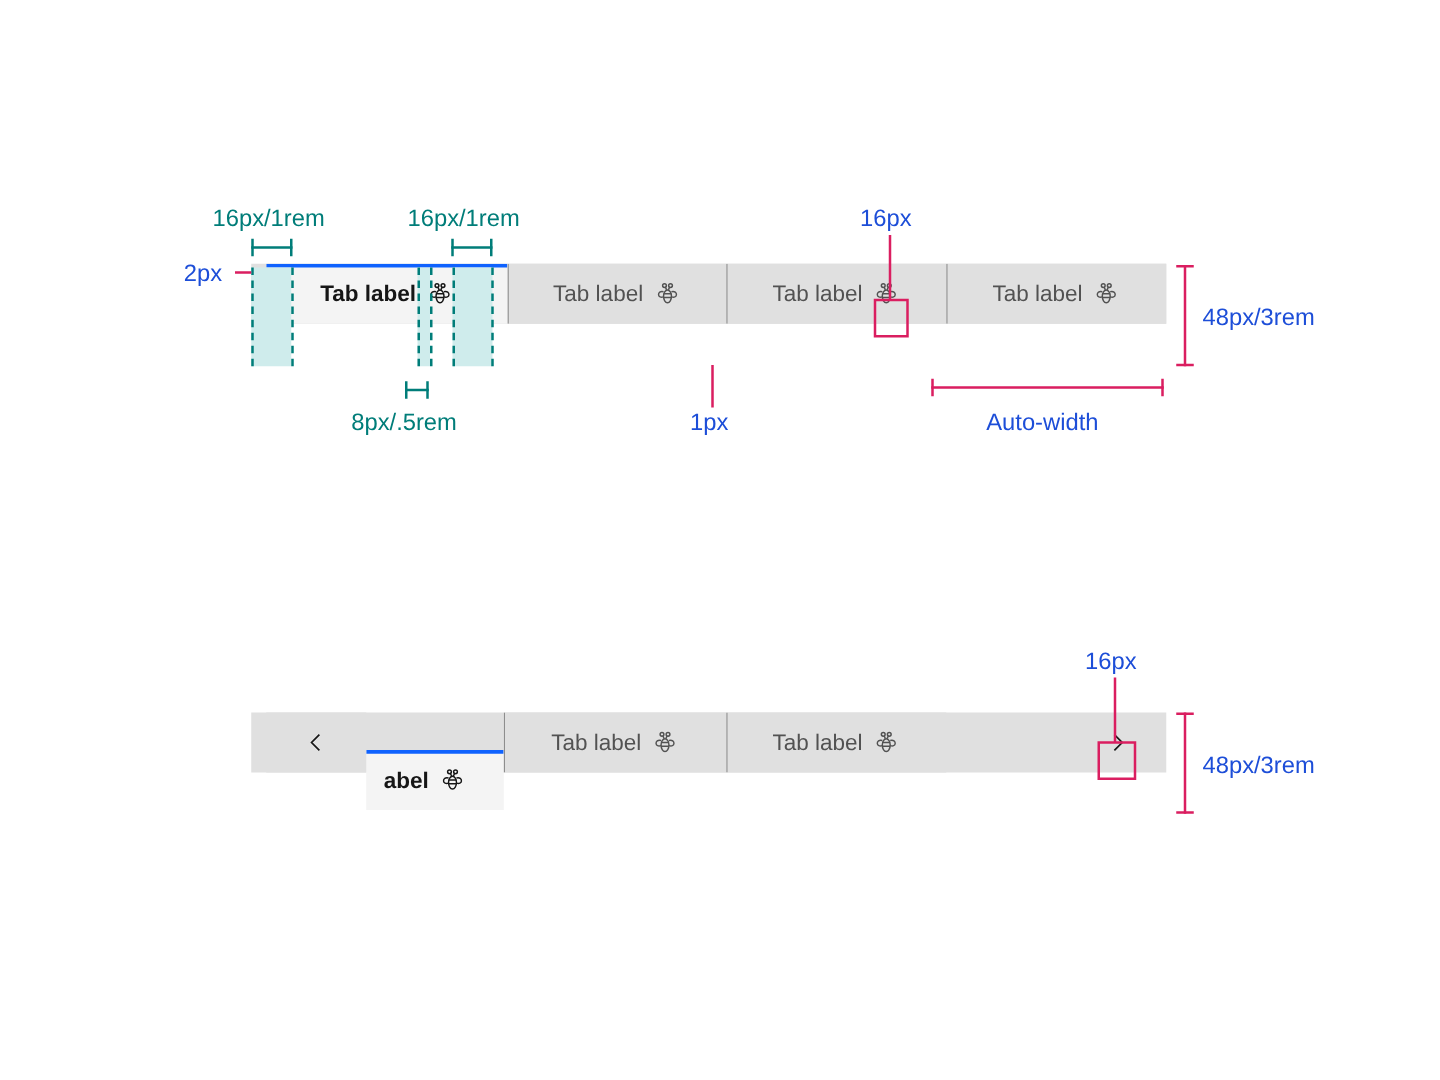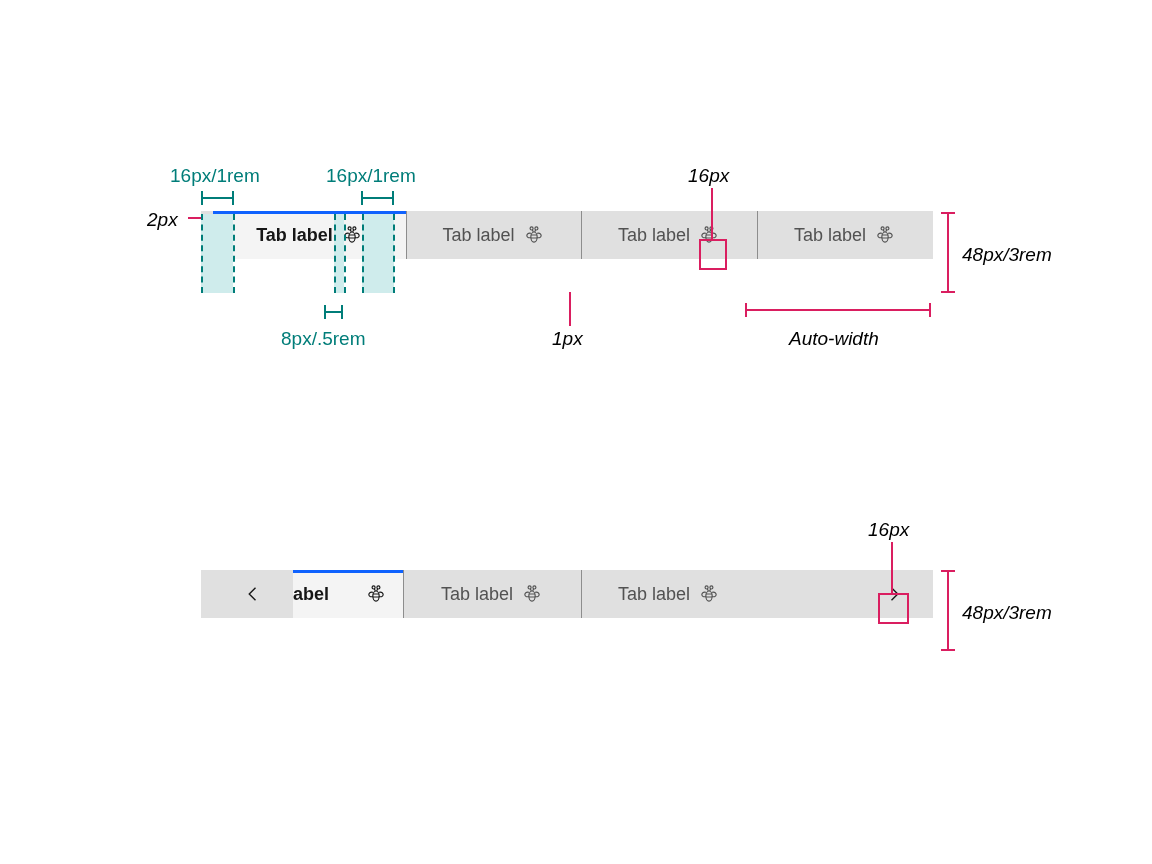--- a/index.html
+++ b/index.html
@@ -88,21 +88,21 @@
     pointer-events: none;
   }
 
   .ann {
     position: absolute;
     font-size: 19px;
     white-space: nowrap;
     line-height: 1;
   }
   .ann.teal  { color: #007d79; }
-  .ann.pink  { color: #000000; font-style: italic; }
+  .ann.pink  { color: #1d4ed8; }
 
   
   .hbeam {
     position: absolute;
     height: 14px;
     pointer-events: none;
   }
   .hbeam .bar {
     position: absolute;
     left: 0; right: 0;
@@ -286,21 +286,21 @@
   <div class="ann pink" style="left:962px; top:245px;">48px/3rem</div>
 
   <div class="tabbar" style="left:201px; top:570px; width:720px;">
 
     <div class="chevron-btn">
       <svg width="20" height="20" viewBox="0 0 32 32" fill="none" stroke="#161616" stroke-width="2.2">
         <path d="M20 6 L10 16 L20 26"></path>
       </svg>
     </div>
 
-    <div class="tab selected" style="width:110px; justify-content:space-between; padding-left:0;">
+    <div class="tab selected" style="width:110px; justify-content:center; padding-left:0;margin-top:30px;">
       <span class="tab-label">abel</span>
       <svg class="bee" width="22" height="22" viewBox="0 0 32 32" fill="none" stroke="#161616" stroke-width="1.7">
         <circle cx="12.5" cy="6.5" r="2.2"></circle>
           <circle cx="19.5" cy="6.5" r="2.2"></circle>
         <path d="M13.6 8.4 L15 11.5 M18.4 8.4 L17 11.5"></path>
         <ellipse cx="16" cy="19" rx="4.6" ry="7.4"></ellipse>
         <path d="M11.4 16 H20.6 M11.5 20.4 H20.5"></path>
         <path d="M11.4 13.6 C7.6 12.6 5.4 14.6 5.6 17.2 C5.8 19.6 8.2 20.6 11.4 19.6"></path>
         <path d="M20.6 13.6 C24.4 12.6 26.6 14.6 26.4 17.2 C26.2 19.6 23.8 20.6 20.6 19.6"></path>
       </svg>

